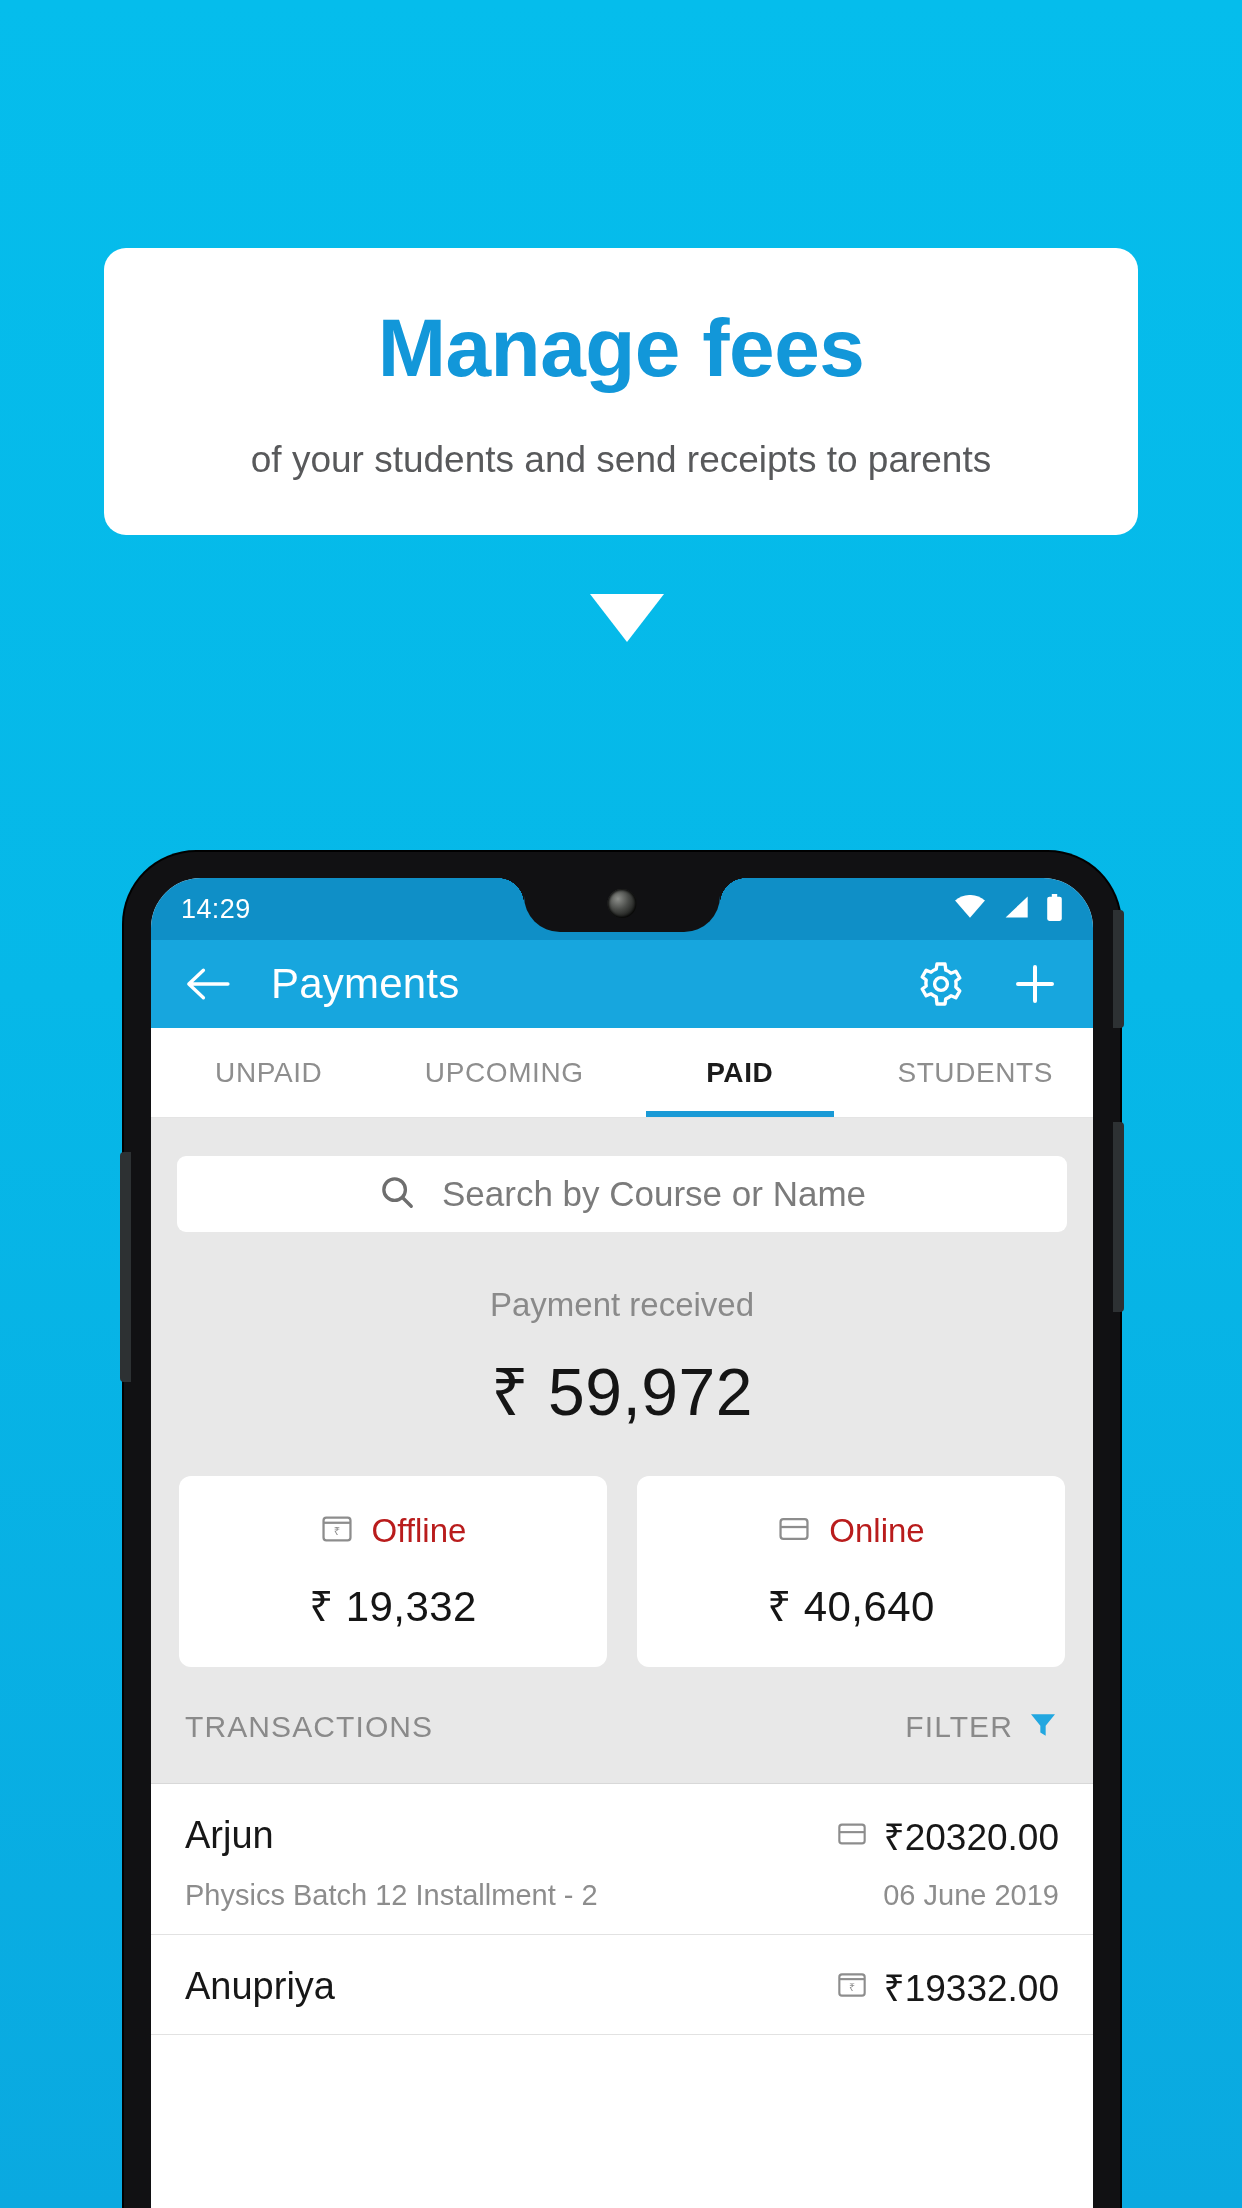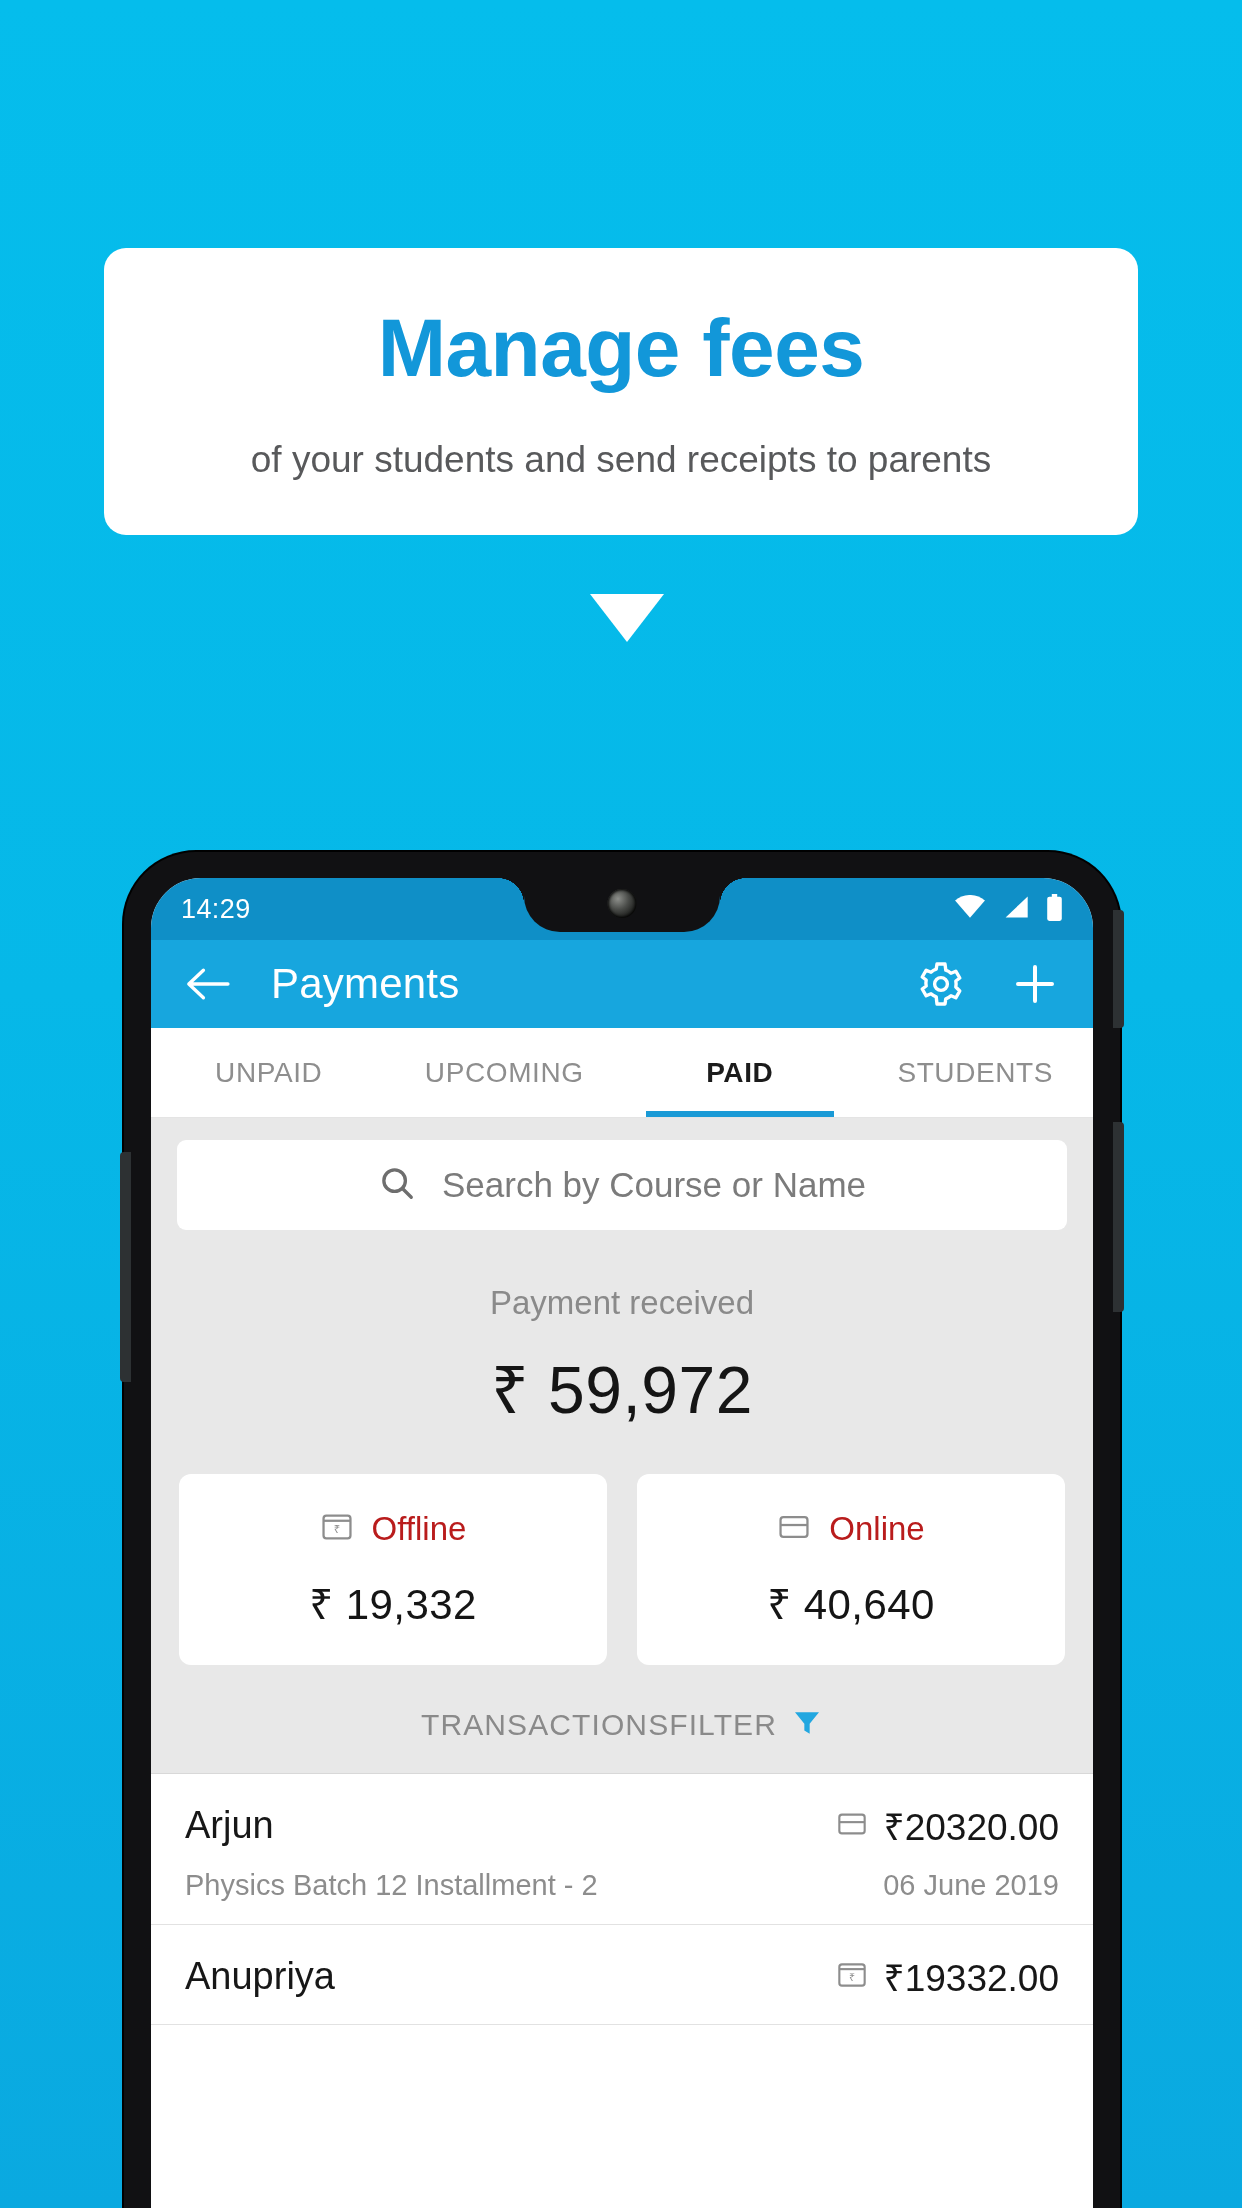--- a/index.html
+++ b/index.html
@@ -161,25 +161,26 @@
     height: 6px;
     background: #1a9ad6;
   }
 
   
   #content { background: #e8e8e8; }
   #search-wrap { padding: 22px 26px 0 26px; }
   #searchbar {
     background: #ffffff;
     border-radius: 9px;
-    height: 90px;
+    height: 76px;
     display: flex;
     align-items: center;
     justify-content: center;
     gap: 26px;
+    margin-top: 16px;
   }
   #search-placeholder { font-size: 35px; color: #7b7b7b; }
 
   #summary { text-align: center; padding: 54px 0 0 0; }
   #summary-label { font-size: 33px; color: #8a8a8a; }
   #summary-amount {
     font-size: 66px;
     color: #151515;
     font-weight: 400;
     margin-top: 20px;
@@ -208,22 +209,22 @@
   .method-amount {
     font-size: 42px;
     color: #151515;
     margin-top: 26px;
     letter-spacing: 0.4px;
   }
 
   #tx-header {
     display: flex;
     align-items: center;
-    justify-content: center;
-    padding: 42px 34px 30px 34px;
+    justify-content: space-between;
+    padding: 42px 34px 38px 34px;
     border-bottom: 1px solid #d8d8d8;
   }
   #tx-title { font-size: 30px; color: #8a8a8a; letter-spacing: 1.1px; }
   #filter-group { display: flex; align-items: center; gap: 14px; }
   #filter-label { font-size: 30px; color: #8a8a8a; letter-spacing: 1.1px; }
 
   #tx-list { background: #ffffff; }
   .tx-row {
     padding: 26px 34px 22px 34px;
     border-bottom: 1px solid #e2e2e2;

